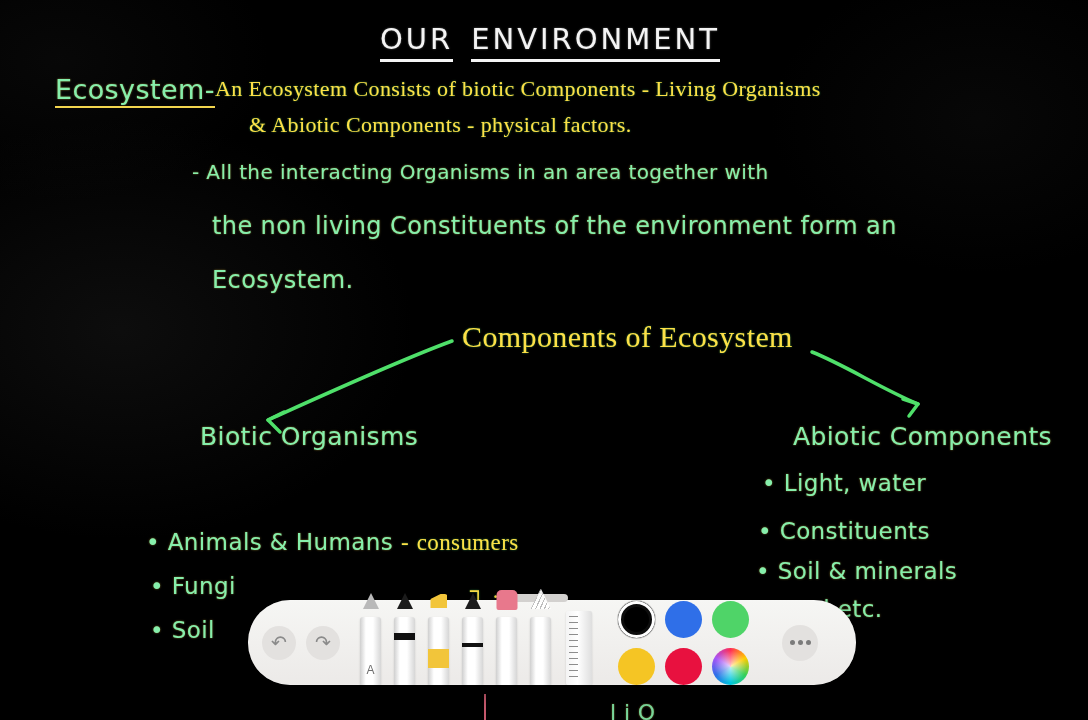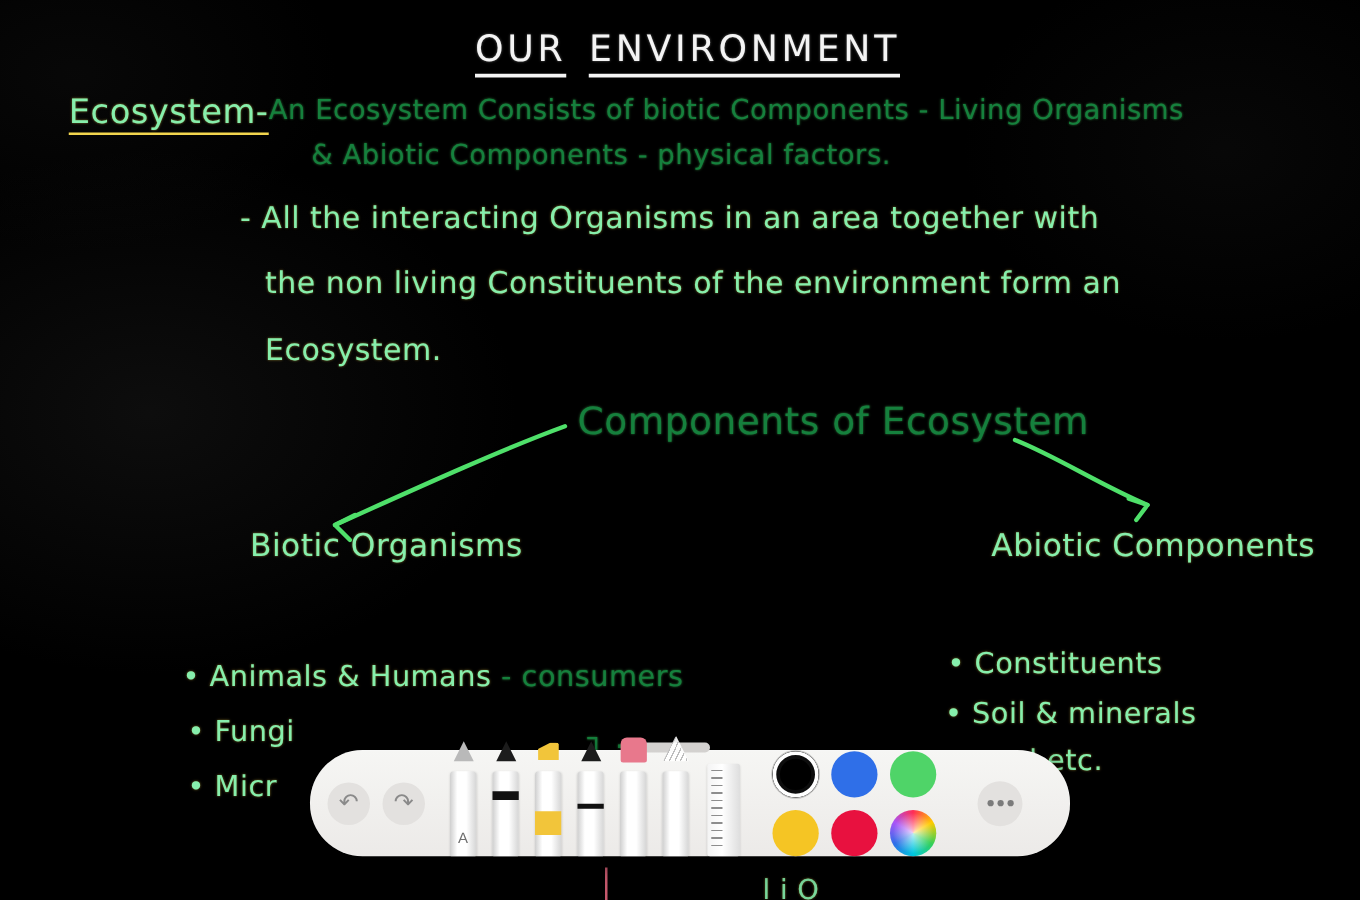--- a/index.html
+++ b/index.html
@@ -20,41 +20,41 @@
   .canvas{position:absolute;inset:0;z-index:2;text-align:right;}
 
   .ink{
     position:absolute;
     white-space:nowrap;
     font-family:"DejaVu Sans", sans-serif;
     font-weight:400;
     letter-spacing:.4px;
   }
   .yellow{color:#86efac;text-shadow:0 0 2px rgba(242,213,78,.55);}
-  .green{color:#15803d;text-shadow:0 0 2px rgba(79,224,106,.55);}
+  .green{color:#fde047;text-shadow:0 0 2px rgba(79,224,106,.55);font-family:Liberation Serif, serif;}
   .white{color:#f4f4f4;text-shadow:0 0 2px rgba(255,255,255,.4);}
 
   
   #title{
     top:22px;left:380px;font-size:29px;letter-spacing:3px;
     font-family:"DejaVu Sans", sans-serif;
   }
   #title .u1,#title .u2{
     display:inline-block;border-bottom:3px solid #f4f4f4;padding-bottom:3px;
   }
   #title .u2{margin-left:18px;}
 
   
   .l{font-size:24px;}
   #def-label{top:74px;left:55px;font-size:27px;border-bottom:0;}
   #def-label span{border-bottom:2px solid #f2d54e;padding-bottom:1px;}
   #def-body1{top:76px;left:215px;font-size:22px;}
   #def-body2{top:112px;left:215px;font-size:22px;margin-left:34px;}
 
-  #p2l1{top:160px;left:192px;font-size:24px;}
+  #p2l1{top:160px;left:192px;font-size:20px;}
   #p2l2{top:212px;left:212px;font-size:24px;}
   #p2l3{top:266px;left:212px;font-size:24px;}
 
   
   #mid-head{top:320px;left:462px;font-size:30px;}
 
   
   svg.arrows{position:absolute;inset:0;z-index:3;pointer-events:none;}
 
   
@@ -205,24 +205,28 @@
     <span class="yellow">Animals &amp; Humans</span>
     <span class="green">-</span>
     <span class="green">consumers</span>
   </div>
   <div class="ink bullet" id="b3">
     <span class="yellow">•</span>
     <span class="yellow">Fungi</span>
   </div>
   <div class="ink bullet" id="b4">
     <span class="yellow">•</span>
-    <span class="yellow">Micr</span>
+    <span class="yellow">Soil</span>
   </div>
 
   <div class="ink yellow" id="abiotic-head">Abiotic Components</div>
+  <div class="ink yellow bullet" id="a1">
+    <span>•</span>
+    <span>Light, water</span>
+  </div>
   <div class="ink yellow bullet" id="a2">
     <span>•</span>
     <span>Constituents</span>
   </div>
   <div class="ink yellow bullet" id="a3">
     <span>•</span>
     <span>Soil &amp; minerals</span>
   </div>
   <div class="ink yellow bullet" id="a4">
     <span>nd etc.</span>

